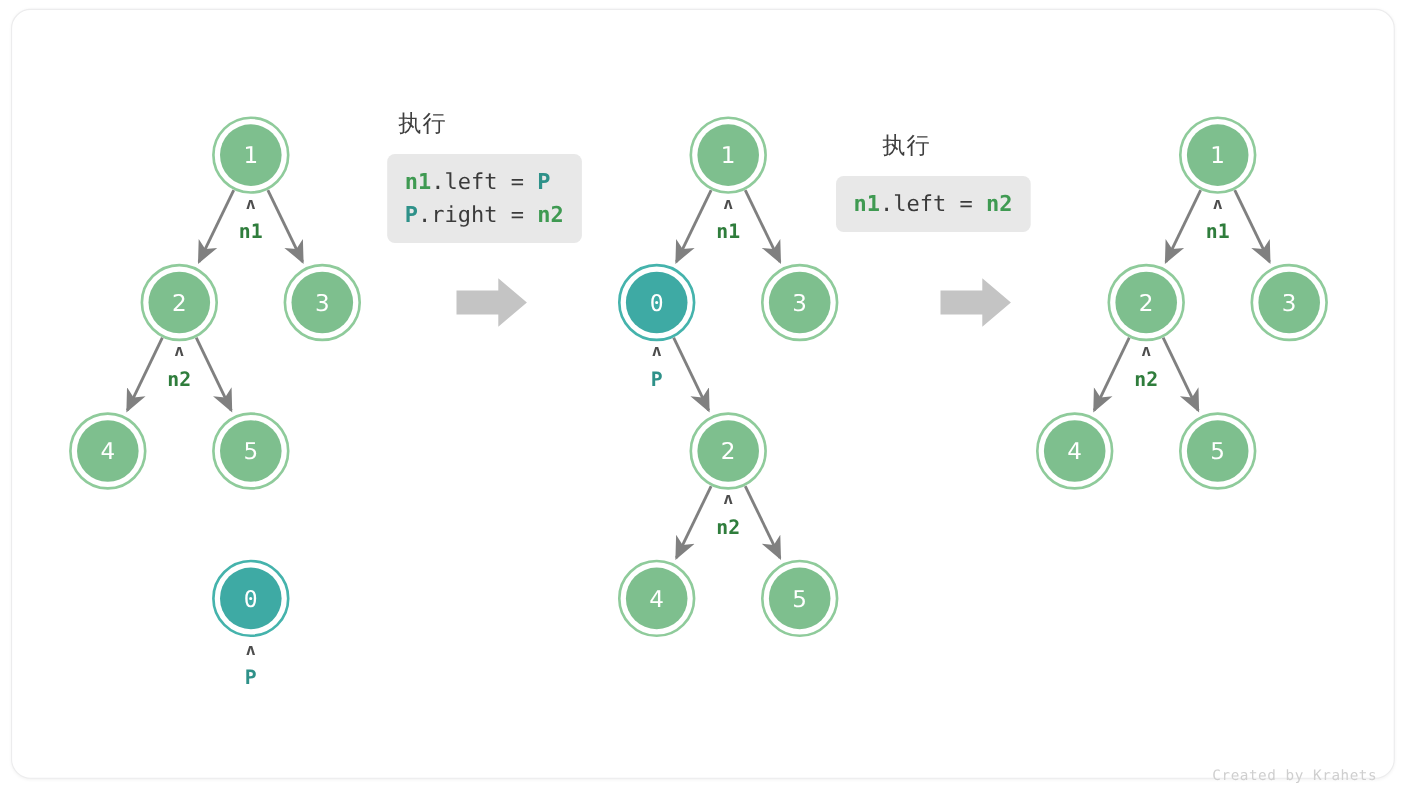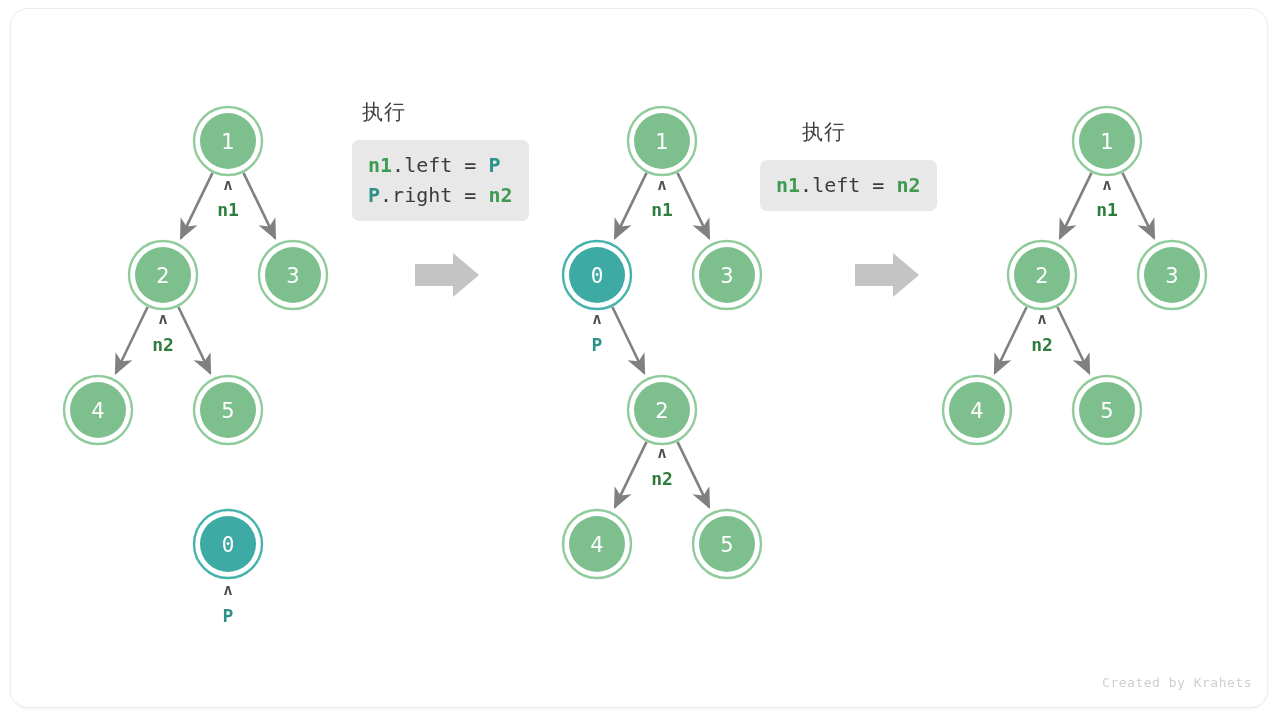--- a/index.html
+++ b/index.html
@@ -31,21 +31,21 @@
     font-family:"DejaVu Sans Mono","Liberation Mono",monospace;
     font-size:20px;line-height:30px;
     white-space:nowrap;
     color:#3b3b3b;
   }
   .codebox .g{color:#3f9a52;font-weight:bold;}
   .codebox .t{color:#2e9189;font-weight:bold;}
   .codebox .p{color:#3b3b3b;}
 
   .credit{
-    position:absolute;right:28px;bottom:30px;
+    position:absolute;right:28px;bottom:7px;
     font-family:"DejaVu Sans Mono","Liberation Mono",monospace;
     font-size:13px;color:#cfcfcf;letter-spacing:.5px;
   }
 
   
   .nodetxt{font-family:"DejaVu Sans","Liberation Sans",sans-serif;
            font-size:21px;fill:#ffffff;text-anchor:middle;}
   .nodetxt0{font-family:"DejaVu Sans Mono","Liberation Mono",monospace;
            font-size:21px;fill:#ffffff;text-anchor:middle;}
   .ptrtxt{font-family:"DejaVu Sans Mono","Liberation Mono",monospace;

